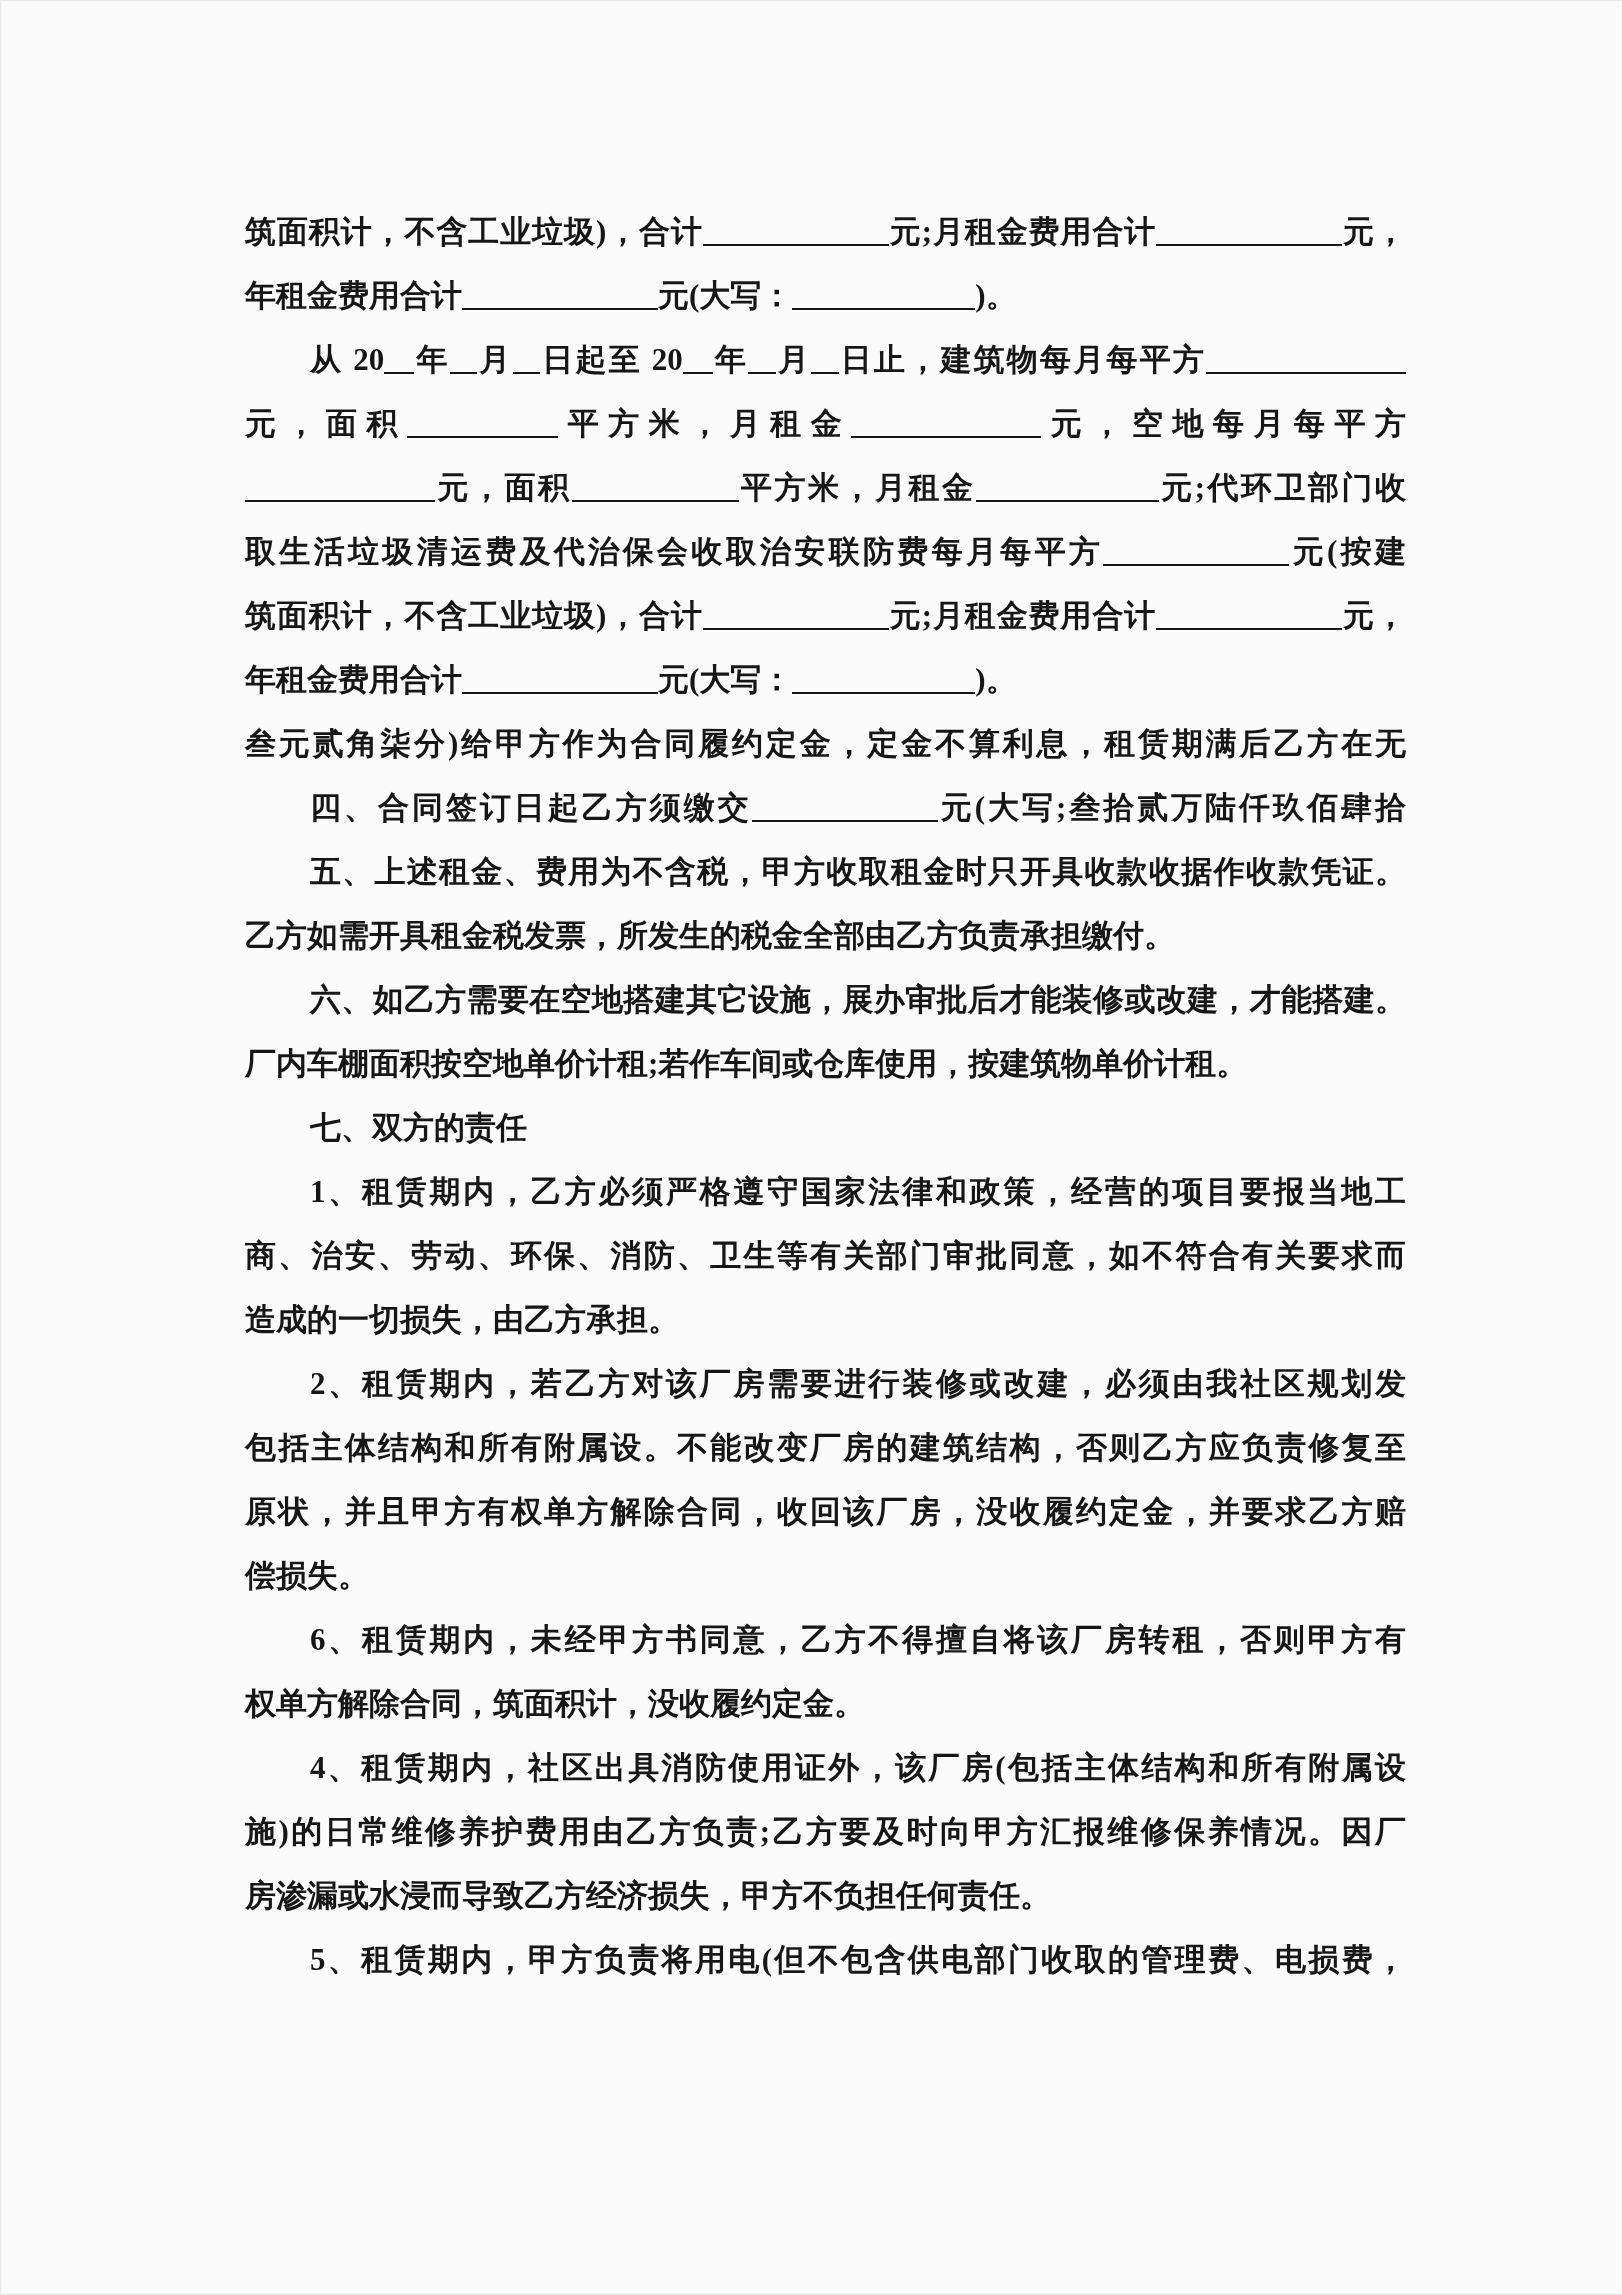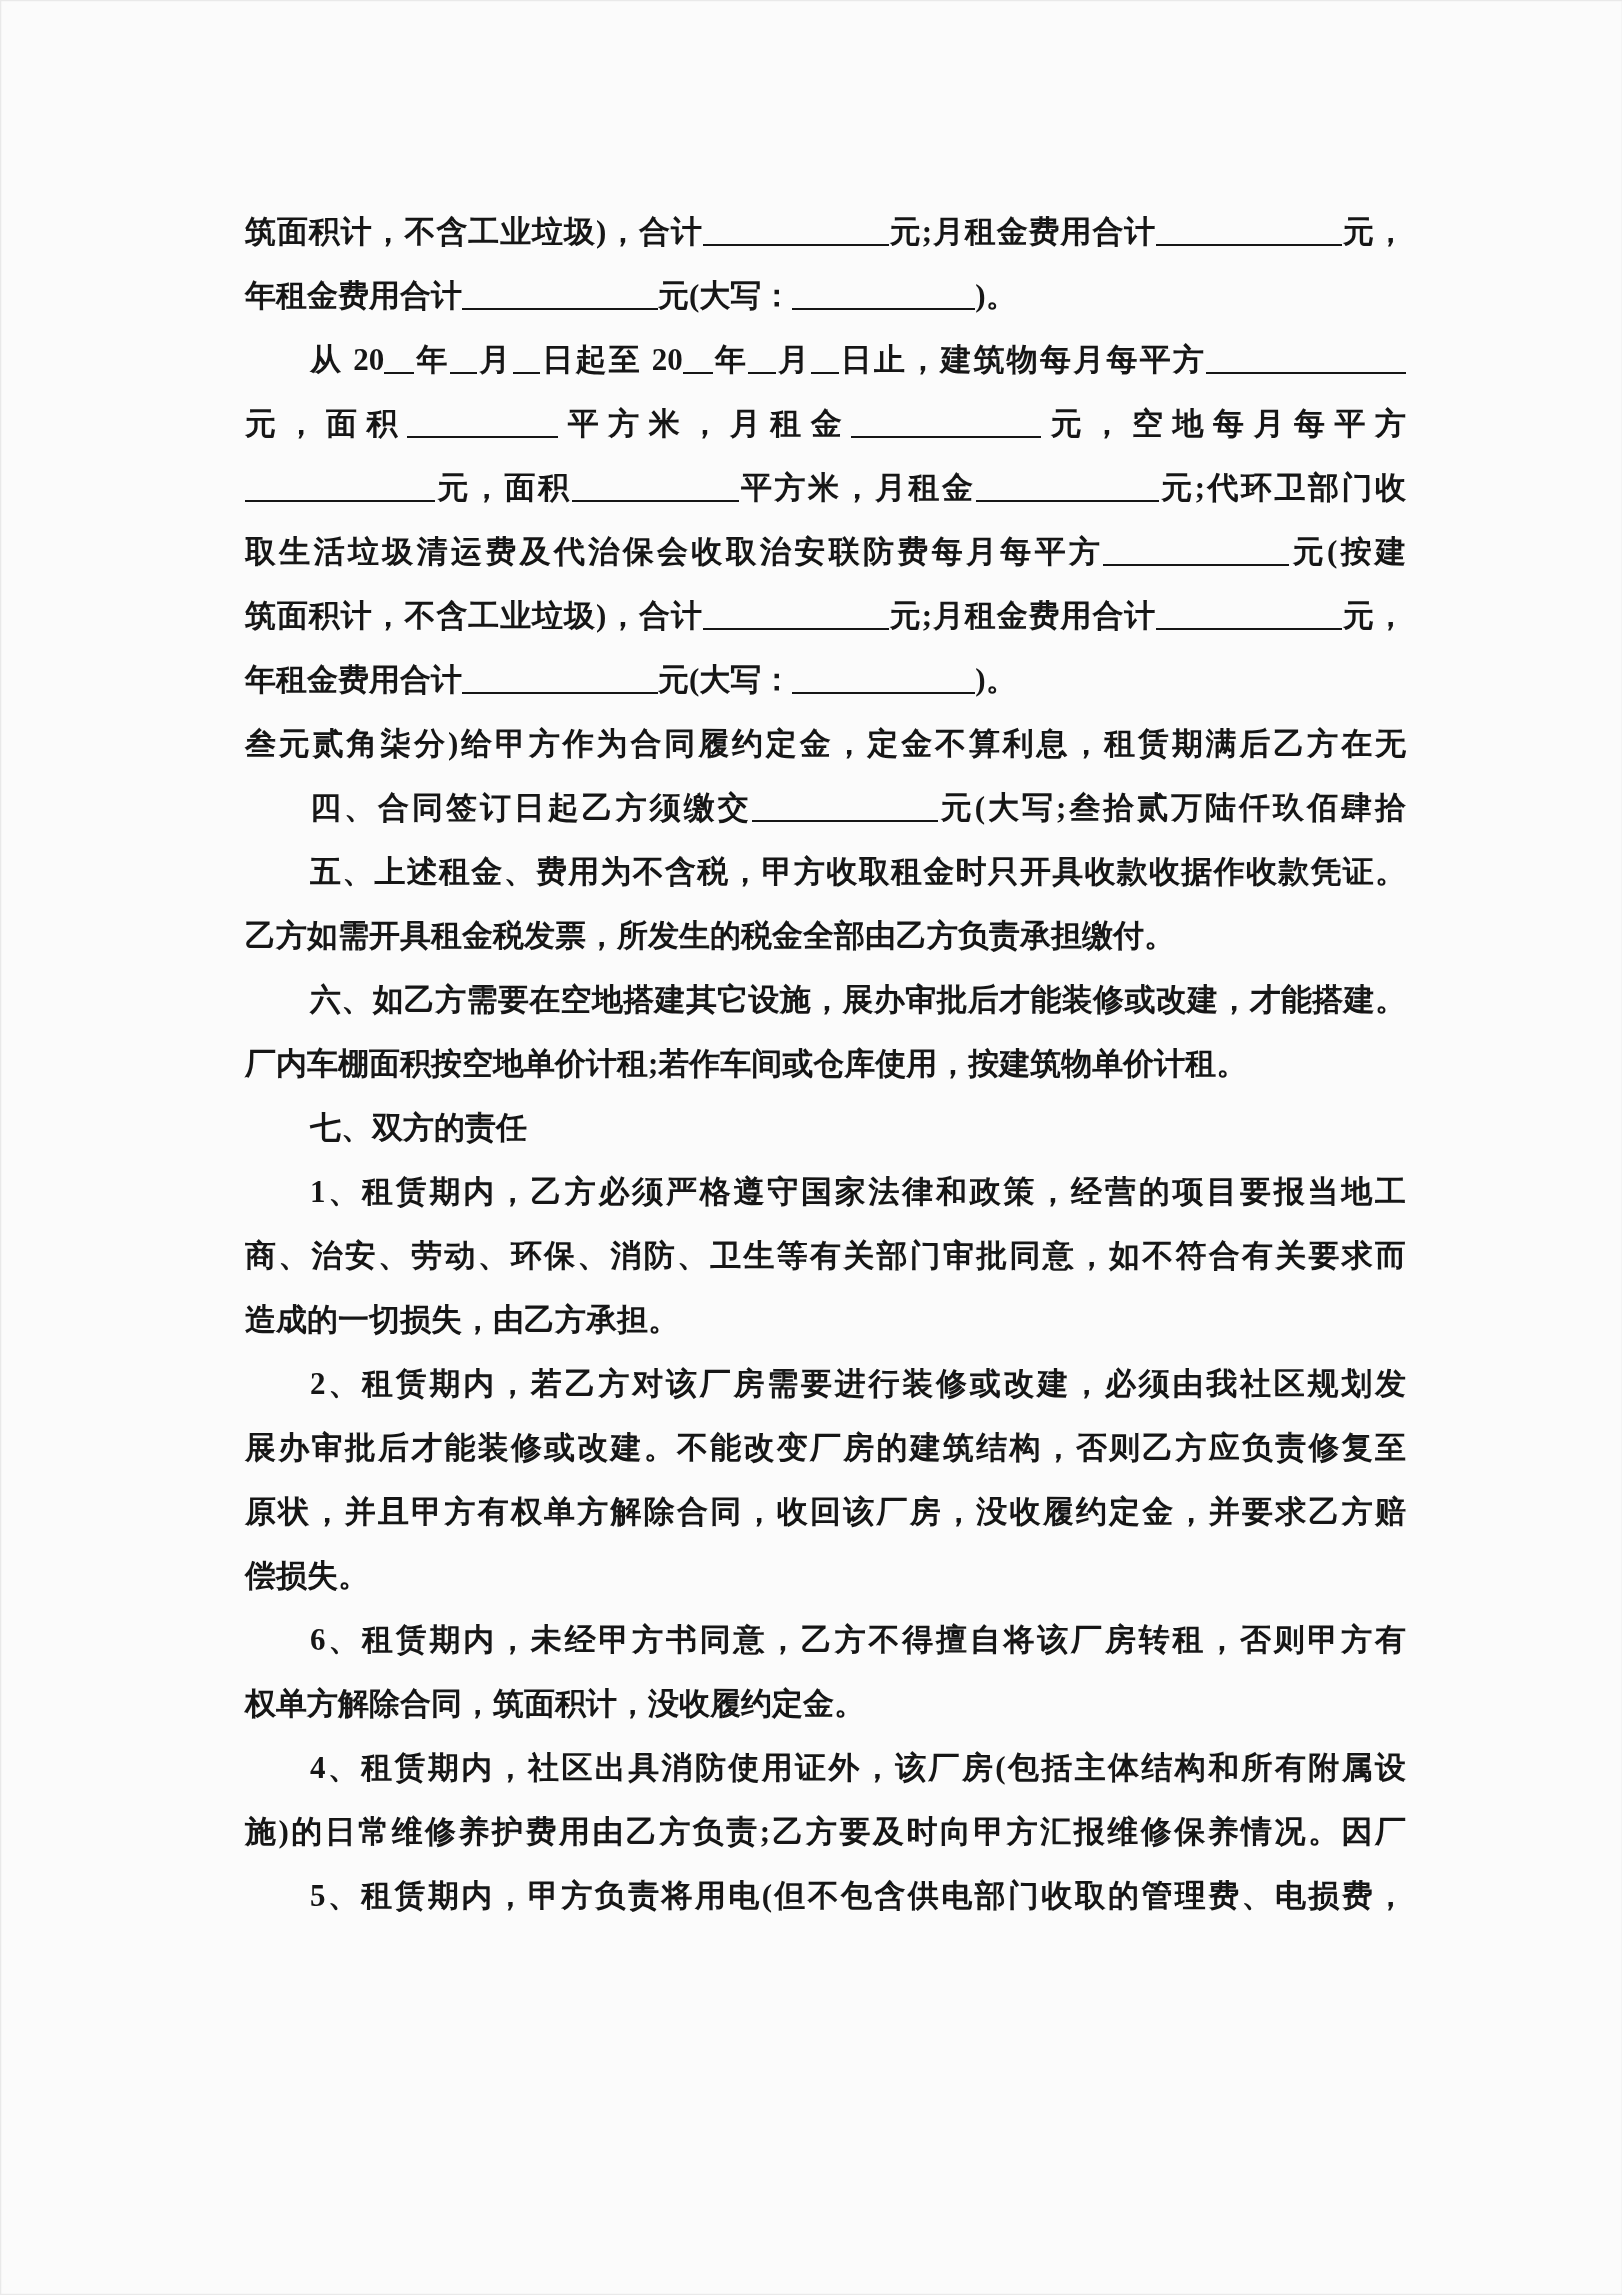--- a/index.html
+++ b/index.html
@@ -68,23 +68,24 @@
       <div class="line indent just"><span>四、合同签订日起乙方须缴交</span><span class="blank" style="width: 186px;"></span><span>元(大写;叁拾贰万陆仟玖佰肆拾</span></div>
       <div class="line indent just"><span>五、上述租金、费用为不含税，甲方收取租金时只开具收款收据作收款凭证。</span></div>
       <div class="line"><span>乙方如需开具租金税发票，所发生的税金全部由乙方负责承担缴付。</span></div>
       <div class="line indent just"><span>六、如乙方需要在空地搭建其它设施，展办审批后才能装修或改建，才能搭建。</span></div>
       <div class="line"><span>厂内车棚面积按空地单价计租;若作车间或仓库使用，按建筑物单价计租。</span></div>
       <div class="line indent"><span>七、双方的责任</span></div>
       <div class="line indent just"><span>1、租赁期内，乙方必须严格遵守国家法律和政策，经营的项目要报当地工</span></div>
       <div class="line just"><span>商、治安、劳动、环保、消防、卫生等有关部门审批同意，如不符合有关要求而</span></div>
       <div class="line"><span>造成的一切损失，由乙方承担。</span></div>
       <div class="line indent just"><span>2、租赁期内，若乙方对该厂房需要进行装修或改建，必须由我社区规划发</span></div>
-      <div class="line just"><span>展办审批后才能装修或改建。不能改变厂房的建筑结构，否则乙方应负责修复至</span></div>
+      <div class="line just"><span>包括主体结构和所有附属设。不能改变厂房的建筑结构，否则乙方应负责修复至</span></div>
       <div class="line just"><span>原状，并且甲方有权单方解除合同，收回该厂房，没收履约定金，并要求乙方赔</span></div>
       <div class="line"><span>偿损失。</span></div>
       <div class="line indent just"><span>6、租赁期内，未经甲方书同意，乙方不得擅自将该厂房转租，否则甲方有</span></div>
       <div class="line"><span>权单方解除合同，筑面积计，没收履约定金。</span></div>
       <div class="line indent just"><span>4、租赁期内，社区出具消防使用证外，该厂房(包括主体结构和所有附属设</span></div>
       <div class="line just"><span>施)的日常维修养护费用由乙方负责;乙方要及时向甲方汇报维修保养情况。因厂</span></div>
+      <div class="line"><span>房渗漏或水浸而导致乙方经济损失，甲方不负担任何责任。</span></div>
       <div class="line indent just"><span>5、租赁期内，甲方负责将用电(但不包含供电部门收取的管理费、电损费，</span></div>
     </div>
 </div>
 
 
 </body></html>

